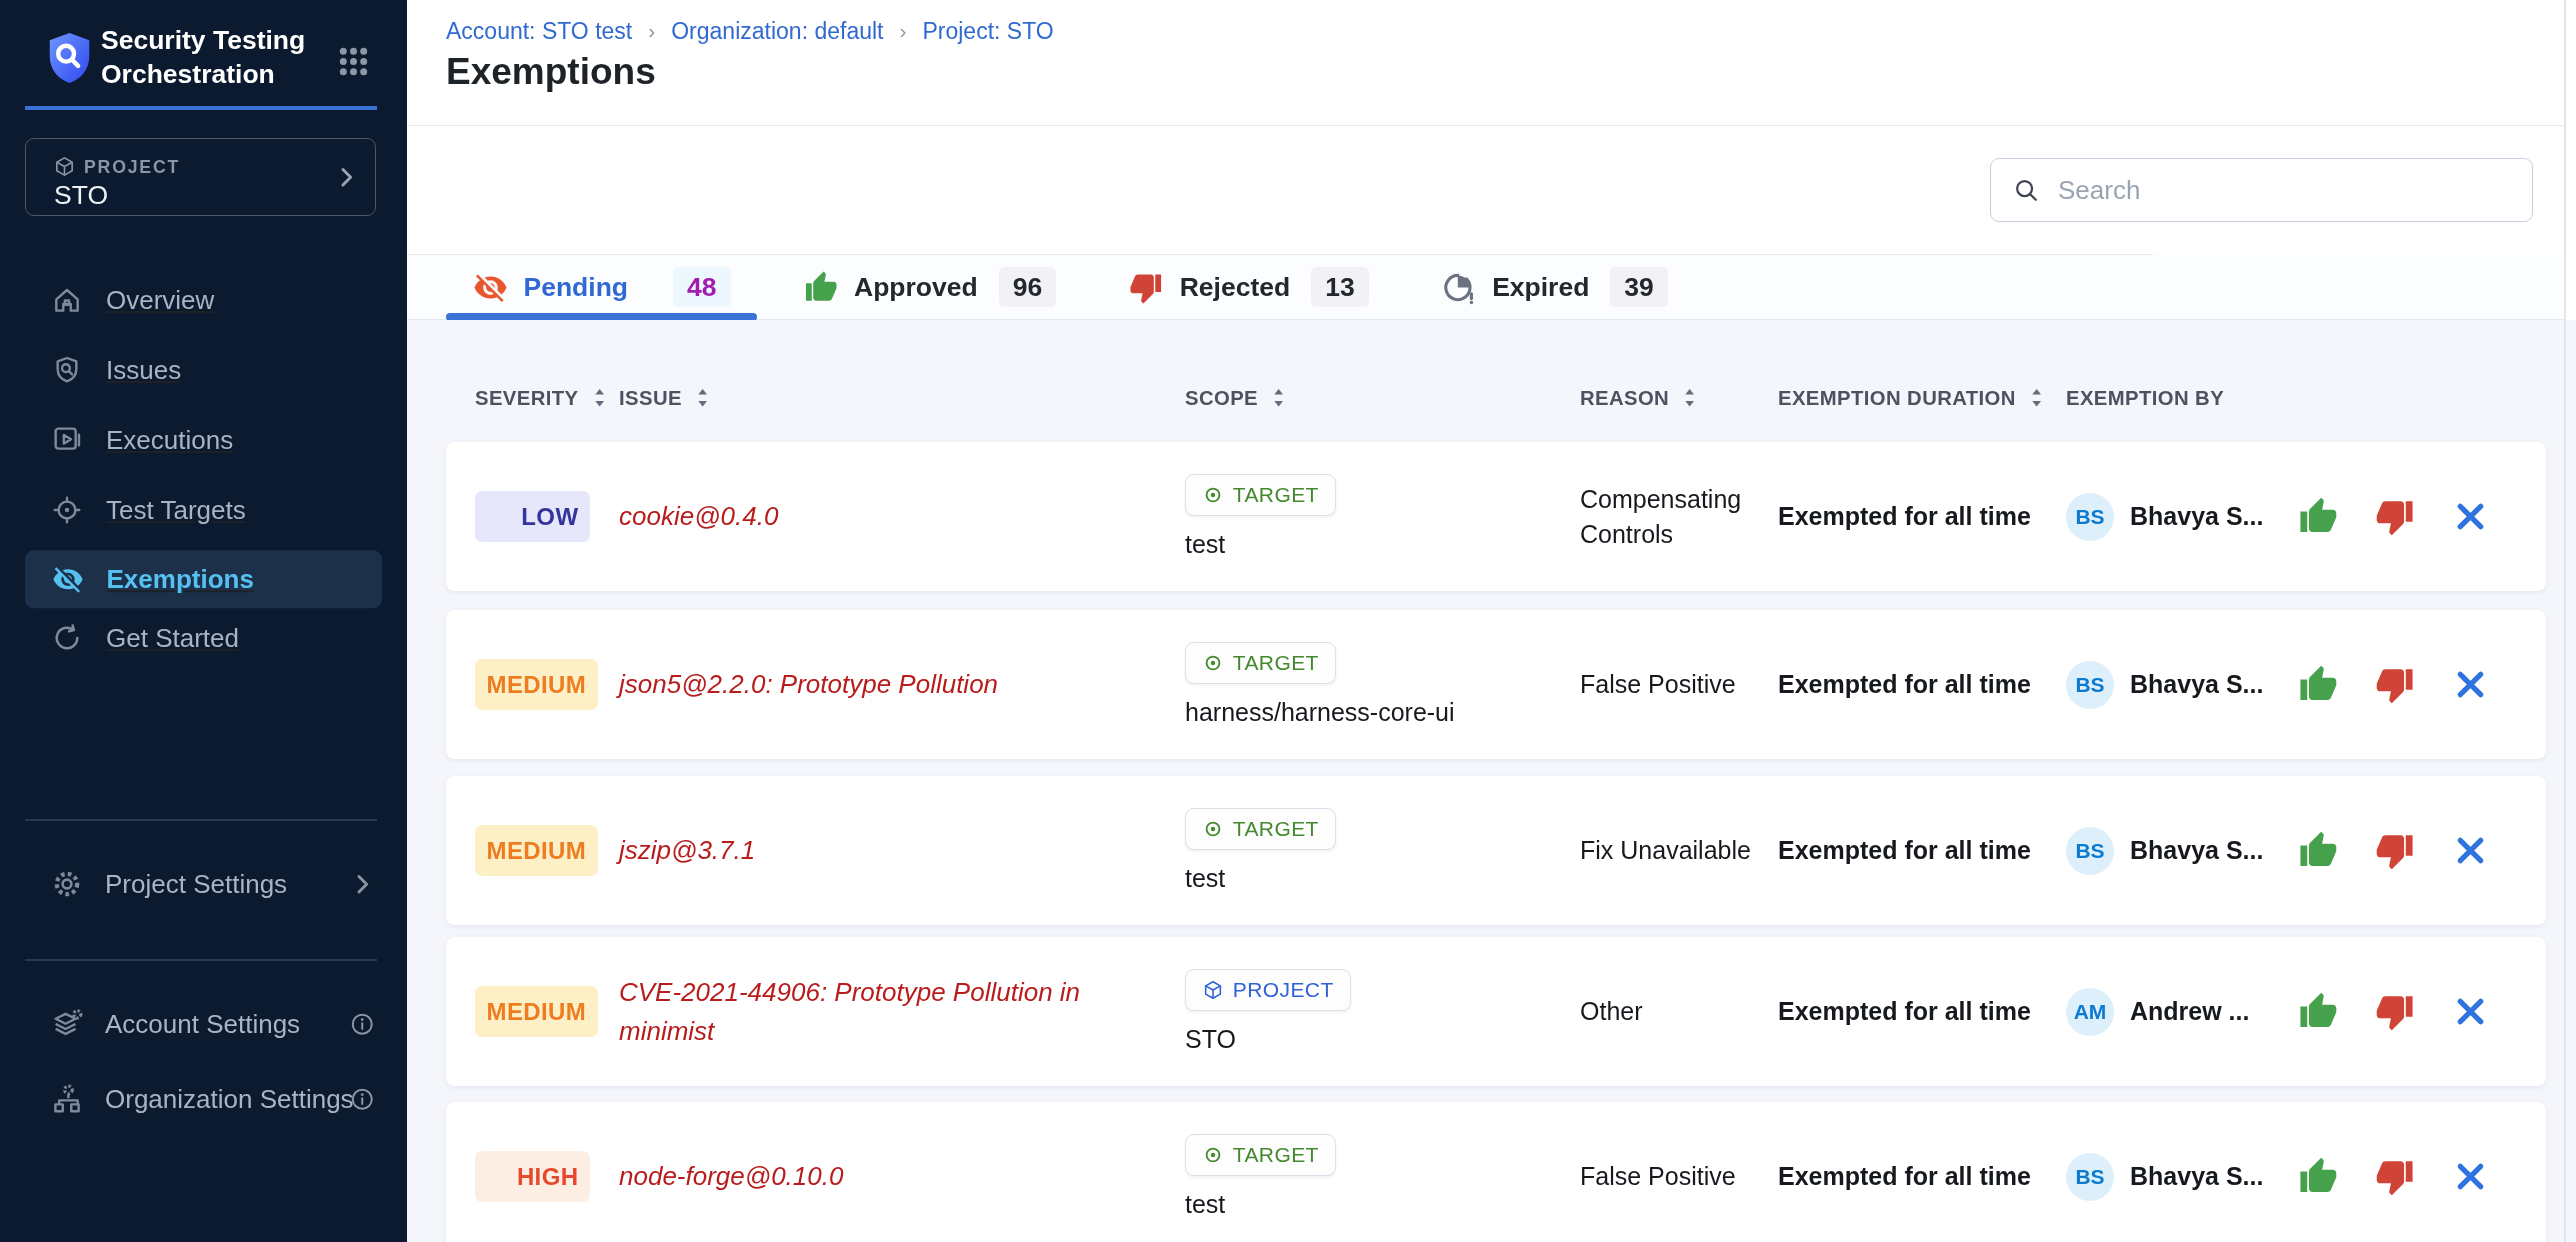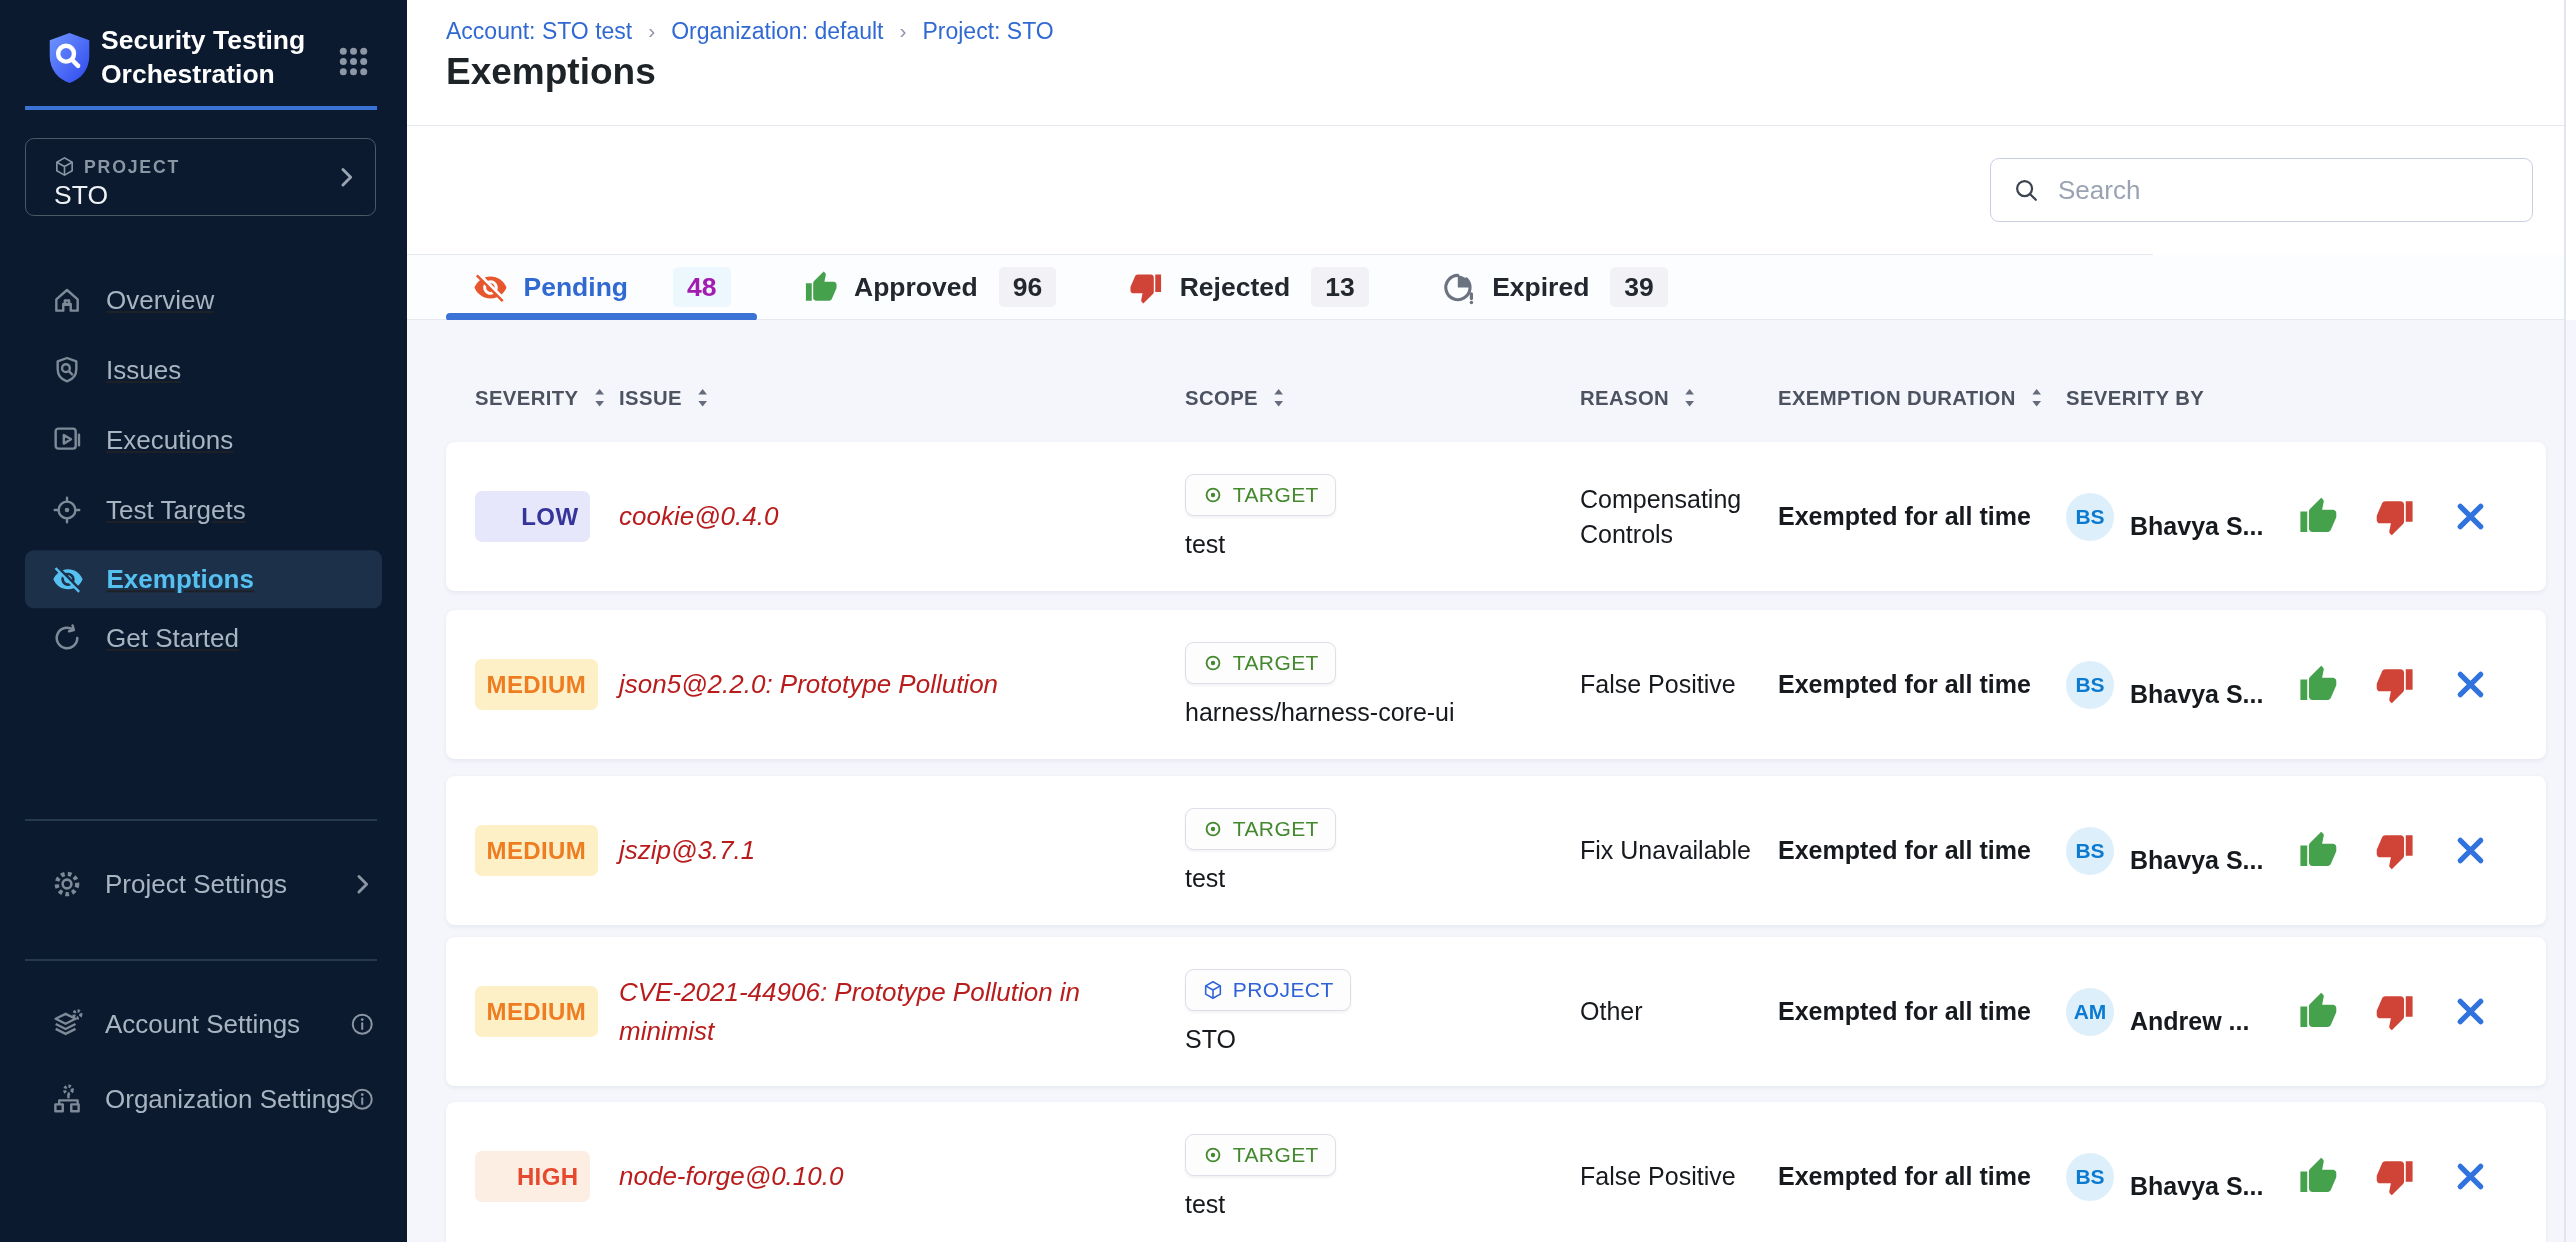--- a/index.html
+++ b/index.html
@@ -93,21 +93,21 @@
               border-radius:8.8px;background:#fdfdfe;box-shadow:0 1.8px 2.7px rgba(0,0,0,.05);}
   .scope-chip .cicon{width:22px;height:22px;margin-right:8.8px;flex:none;}
   .scope-chip .chip-label{font-size:21px;font-weight:normal;letter-spacing:0.4px;}
   .scope-chip[data-scope="target"] .chip-label{color:#44892e;}
   .scope-chip[data-scope="target"] .cicon.ring{color:#44892e;}
   .scope-chip[data-scope="project"] .chip-label{color:#2f62d7;}
   .scope-chip[data-scope="project"] .cicon.cube{color:#2f62d7;}
   .scope-name{font-size:25px;color:#16191d;}
   .reason{font-size:25px;line-height:35px;color:#16191d;padding-right:23px;}
   .duration{font-size:25px;font-weight:bold;color:#16191d;}
-  .requester{display:flex;align-items:flex-end;gap:16px;min-width:0;}
+  .requester{display:flex;align-items:center;gap:16px;min-width:0;}
   .avatar{width:48px;height:48px;border-radius:50%;background:#ddeffb;color:#0b7ad1;flex:none;
           display:flex;align-items:center;justify-content:center;font-size:21px;font-weight:bold;}
   .req-name{font-size:25px;font-weight:bold;color:#16191d;white-space:nowrap;overflow:hidden;}
   .actions{display:flex;align-items:center;gap:37px;padding-left:3.5px;}
   .act{width:41px;height:41px;cursor:pointer;flex:none;}
   .act.up{color:#46a14c;}
   .act.down{color:#d04437;}
   .act.x{color:#3072de;width:35px;height:35px;}
 
   .icon-defs{position:absolute;width:0;height:0;overflow:hidden;}
@@ -405,21 +405,21 @@
               <use href="#i-sort"></use>
             </svg>
         </div>
         <div class="th">
           <span>EXEMPTION DURATION</span>
           <svg class="sort" viewBox="0 0 15 22">
               <use href="#i-sort"></use>
             </svg>
         </div>
         <div class="th">
-          <span>SEVERITY BY</span>
+          <span>EXEMPTION BY</span>
         </div>
         <div></div>
       </div>
 
       <div class="rowcard tgrid" style="top:122px">
         <div><span class="sev" data-level="low">LOW</span></div>
         <div><a class="issue-link">cookie@0.4.0</a></div>
         <div class="scope-cell">
           <span class="scope-chip" data-scope="target">
             <svg class="cicon ring" viewBox="0 0 24 24">

